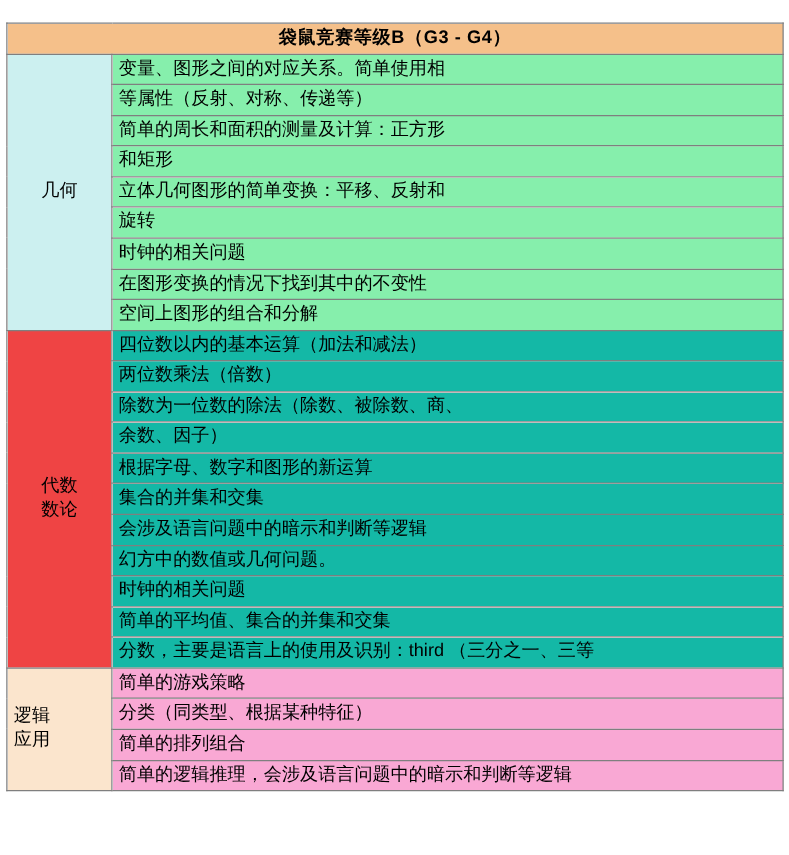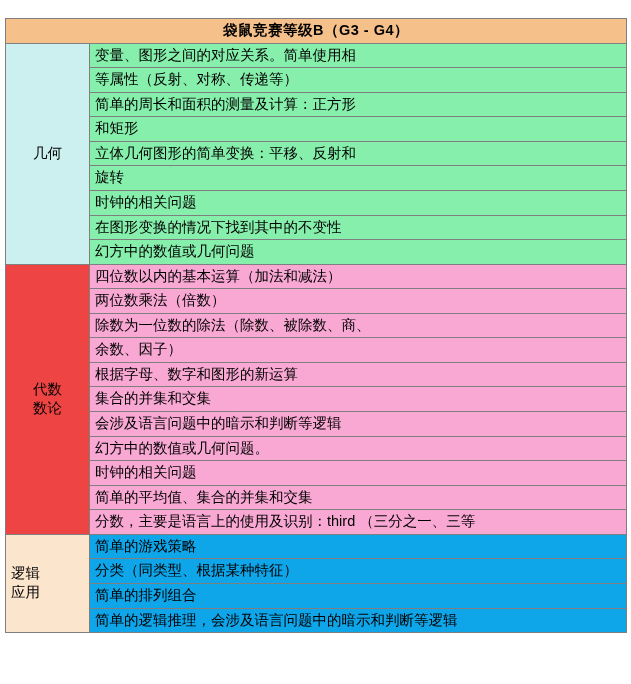--- a/index.html
+++ b/index.html
@@ -59,25 +59,25 @@
     background: #fbe5cd;
     text-align: left;
     width: 84px;
     font-size: 14.5px;
     line-height: 1.45;
   }
   td.topic-geometry {
     background: #86efac;
   }
   td.topic-algebra {
-    background: #f9a8d4;
+    background: #14b8a6;
     margin-top: 32px;
   }
   td.topic-logic {
-    background: #0ea5e9;
+    background: #f9a8d4;
   }
   .cat-inner {
     display: block;
   }
 </style>
 </head>
 <body>
 
 <div class="sheet">
   <table class="syllabus">
@@ -111,21 +111,21 @@
       <tr>
         <td class="topic-geometry">旋转</td>
       </tr>
       <tr>
         <td class="topic-geometry">时钟的相关问题</td>
       </tr>
       <tr>
         <td class="topic-geometry">在图形变换的情况下找到其中的不变性</td>
       </tr>
       <tr>
-        <td class="topic-geometry">幻方中的数值或几何问题</td>
+        <td class="topic-geometry">空间上图形的组合和分解</td>
       </tr>
 
       <tr>
         <td class="cat-algebra" rowspan="11">
           <span class="cat-inner">代数</span>
           <span class="cat-inner">数论</span>
         </td>
         <td class="topic-algebra">四位数以内的基本运算（加法和减法）</td>
       </tr>
       <tr>

